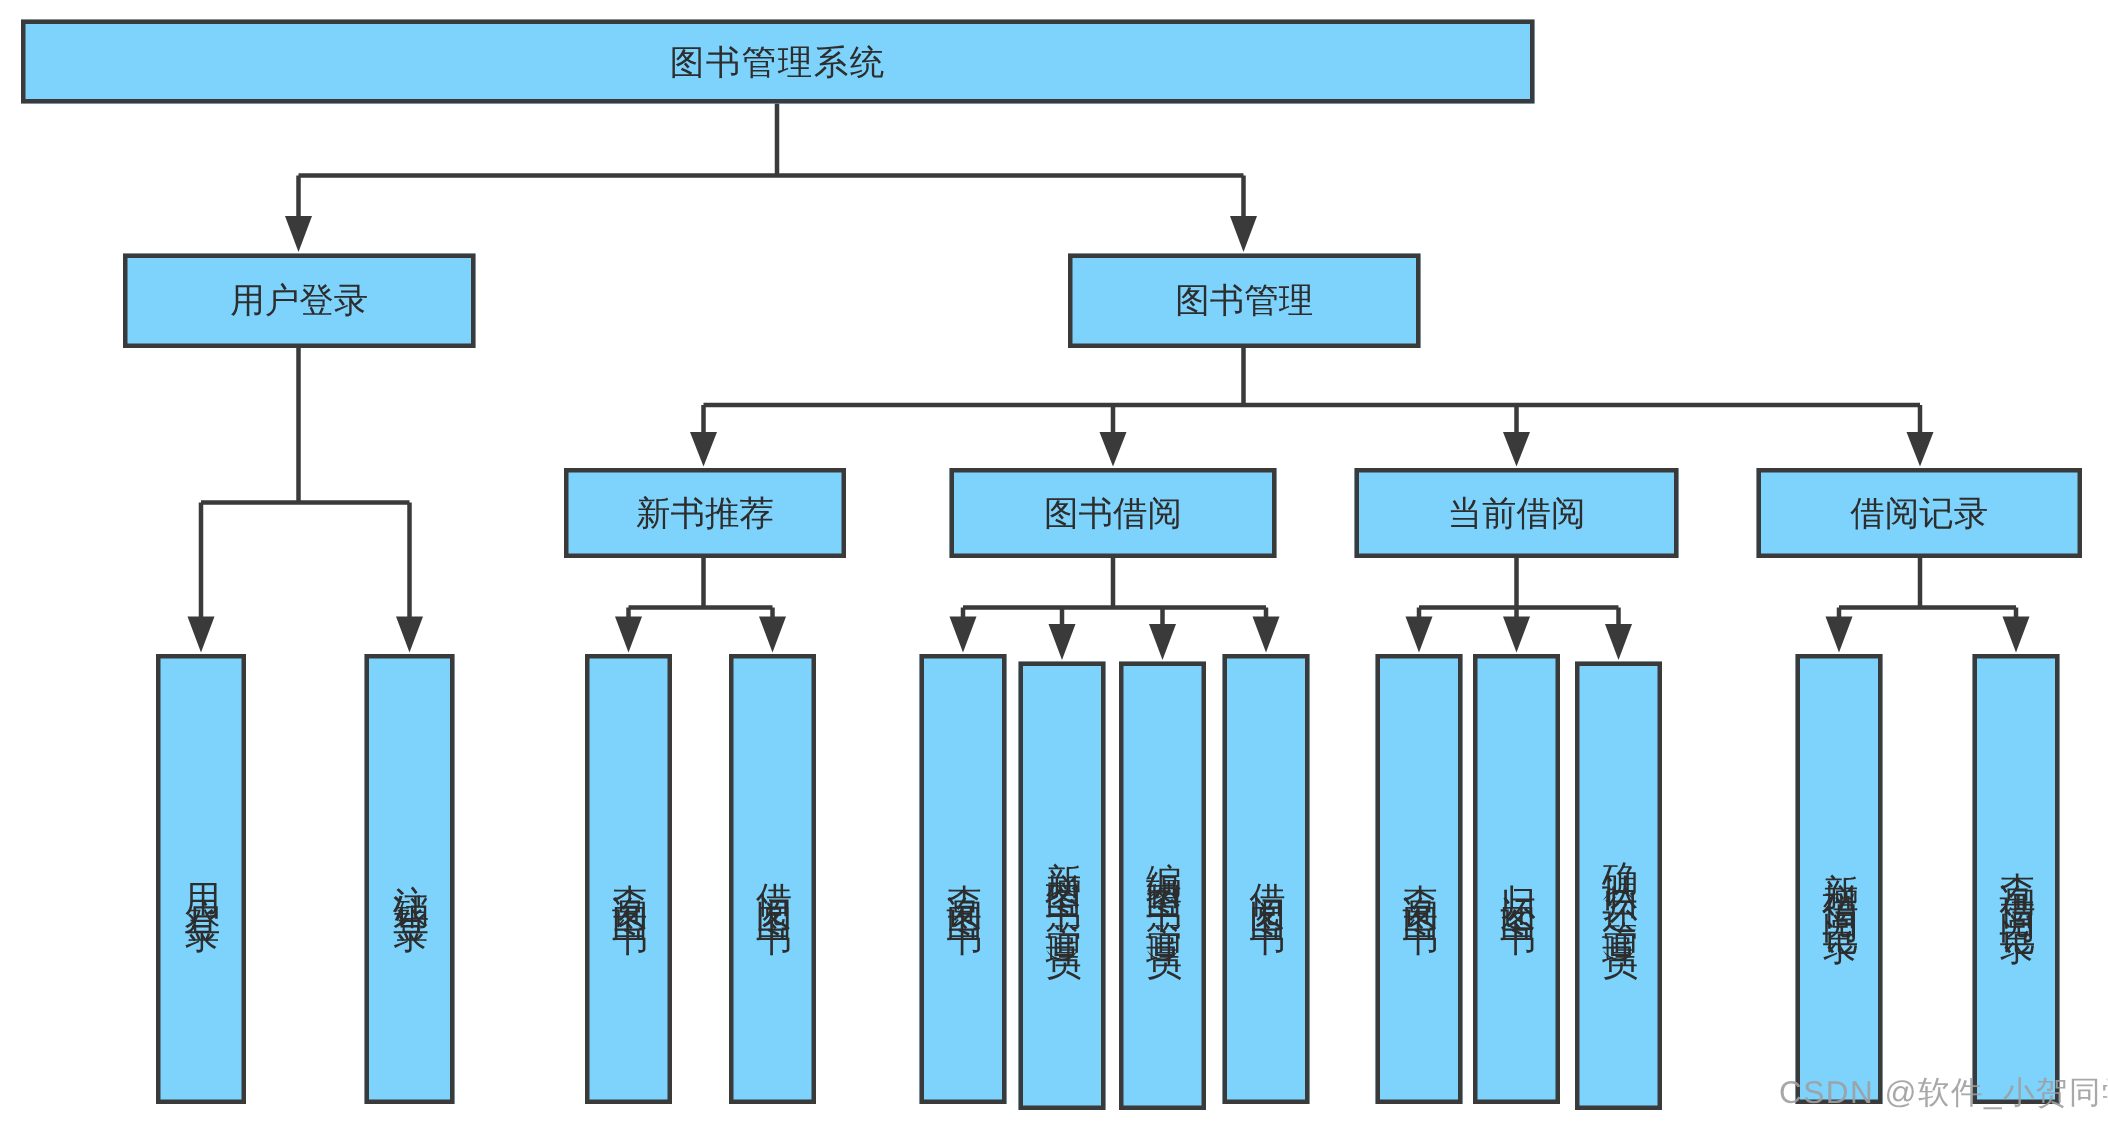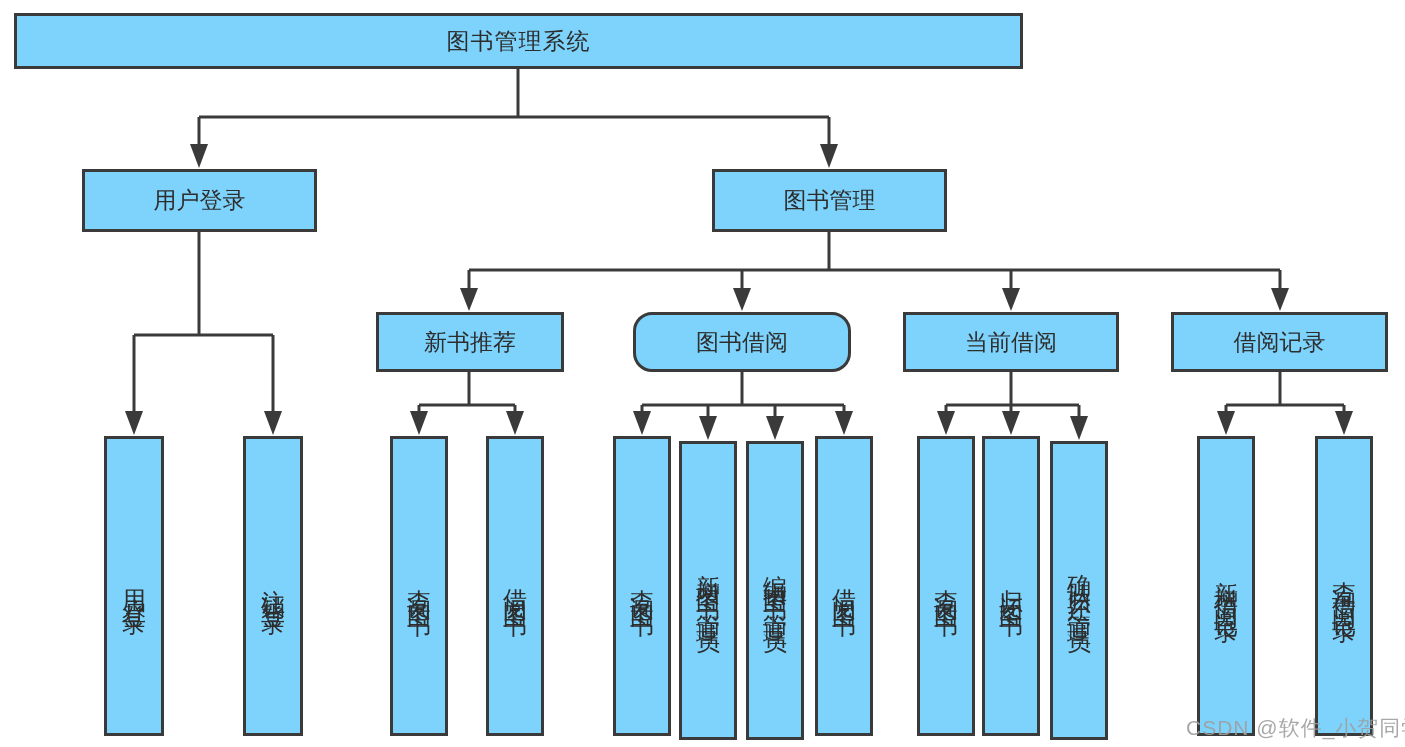--- a/index.html
+++ b/index.html
@@ -153,21 +153,21 @@
   <div class="node h" style="left:82px; top:169px; width:235px; height:63px;">
     <span>用户登录</span>
   </div>
   <div class="node h" style="left:712px; top:169px; width:235px; height:63px;">
     <span>图书管理</span>
   </div>
 
   <div class="node h" style="left:376px; top:312px; width:188px; height:60px;">
     <span>新书推荐</span>
   </div>
-  <div class="node h" style="left:633px; top:312px; width:218px; height:60px;border-radius:19px;">
+  <div class="node h" style="left:633px; top:312px; width:218px; height:60px;">
     <span>图书借阅</span>
   </div>
   <div class="node h" style="left:903px; top:312px; width:216px; height:60px;font-family:Liberation Serif, serif;">
     <span>当前借阅</span>
   </div>
   <div class="node h" style="left:1171px; top:312px; width:217px; height:60px;">
     <span>借阅记录</span>
   </div>
 
   <div class="node v" style="left:104px; top:436px; width:60px; height:300px;">

